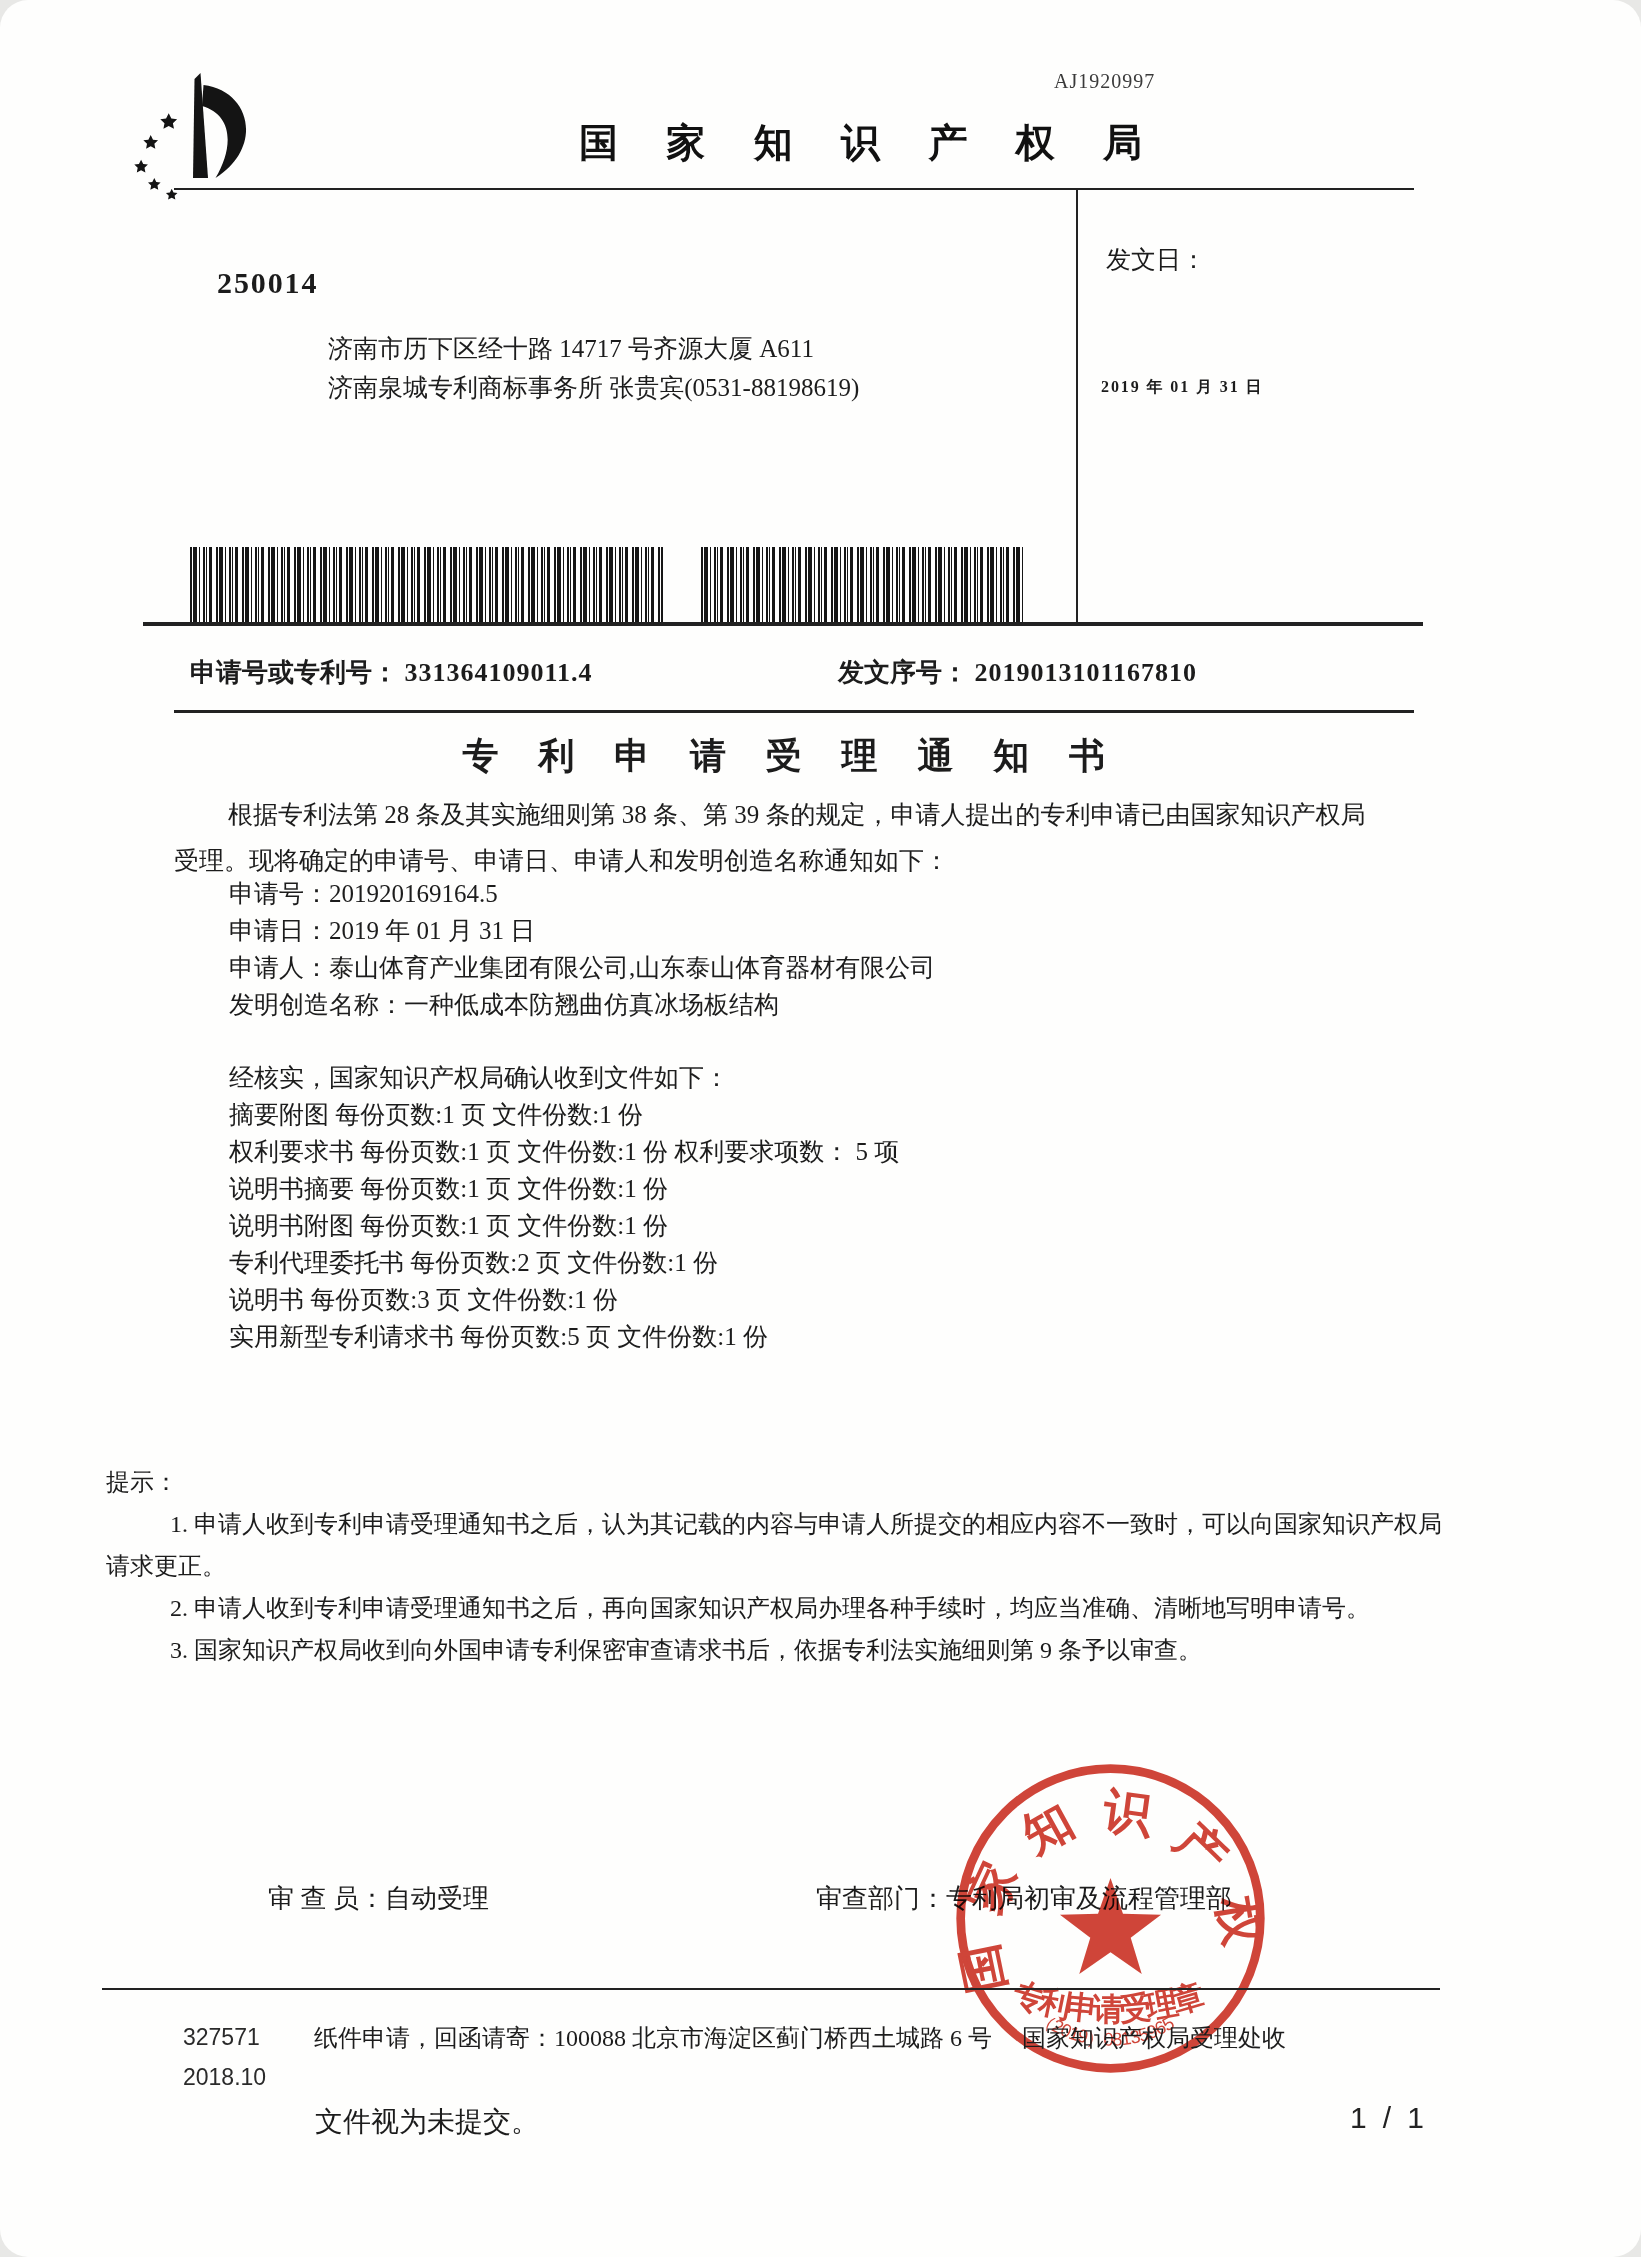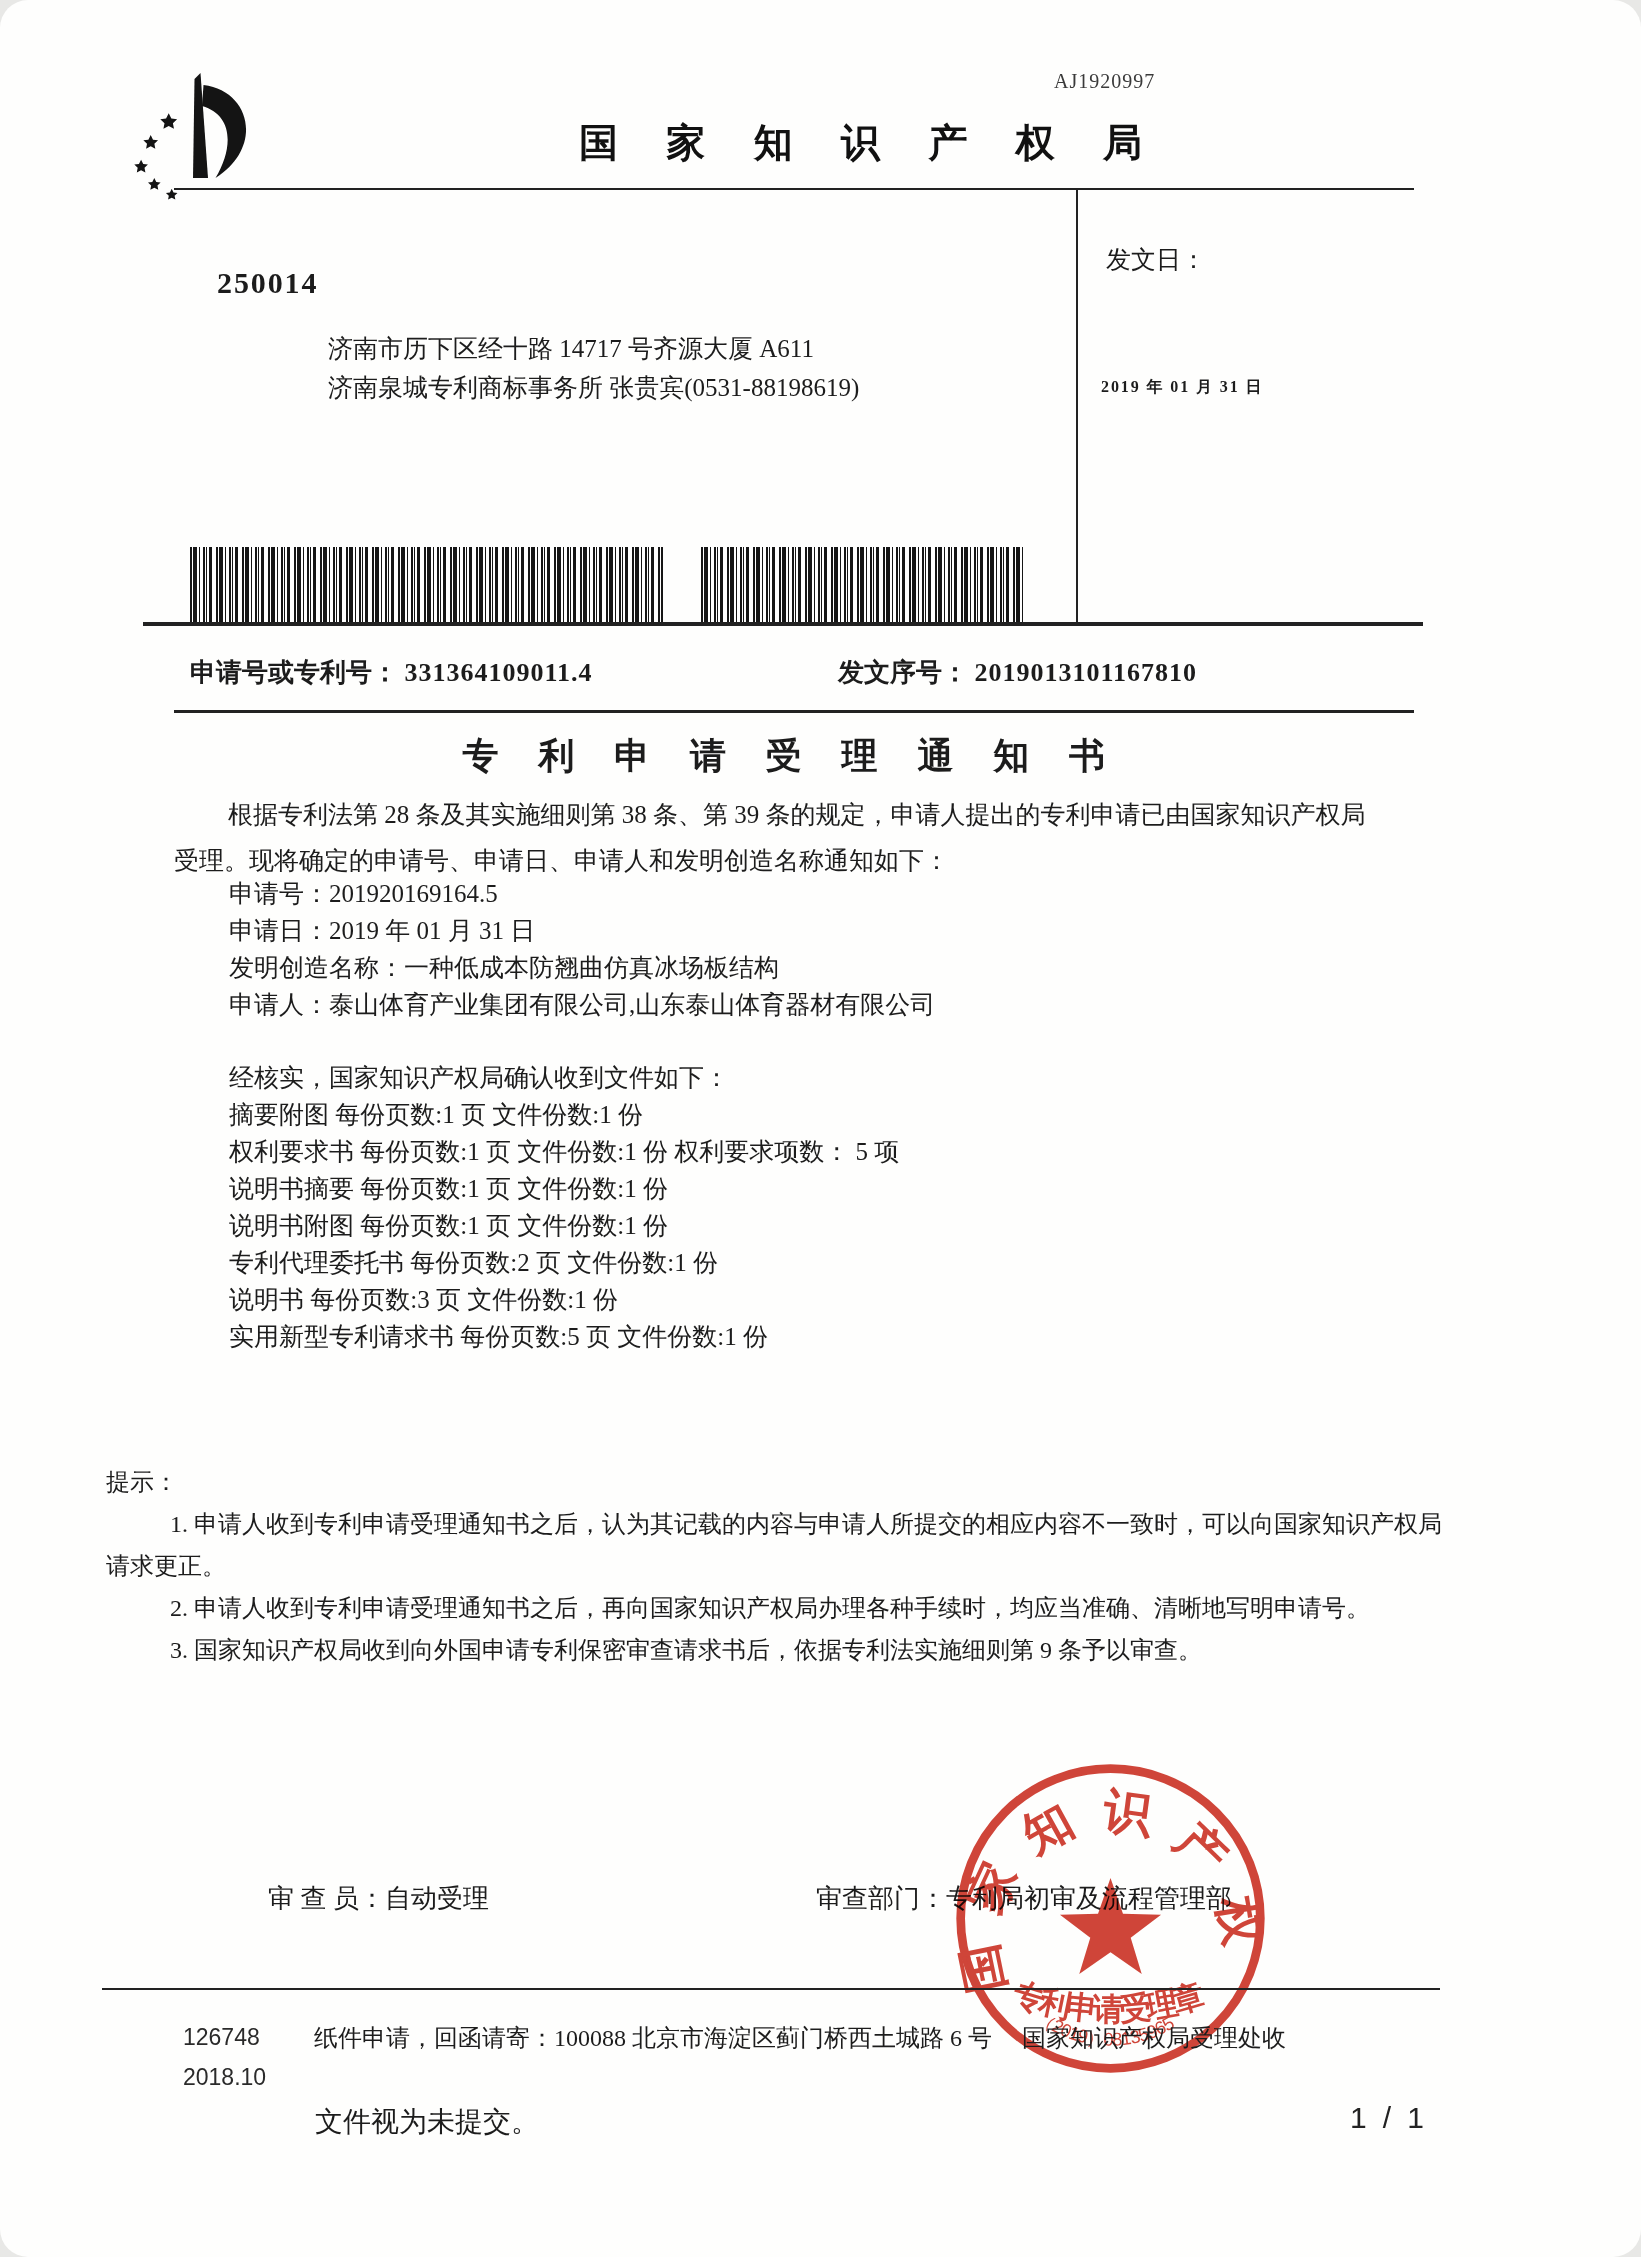--- a/index.html
+++ b/index.html
@@ -115,22 +115,22 @@
   <div class="hline" style="left:174px;top:710px;width:1240px;height:2.9px;"></div>
 
   <div class="abs notice-title">专 利 申 请 受 理 通 知 书</div>
 
   <div class="abs para1">根据专利法第 28 条及其实施细则第 38 条、第 39 条的规定，申请人提出的专利申请已由国家知识产权局</div>
   <div class="abs para2">受理。现将确定的申请号、申请日、申请人和发明创造名称通知如下：</div>
 
   <div class="abs fields">
     <div>申请号：201920169164.5</div>
     <div>申请日：2019 年 01 月 31 日</div>
+    <div>申请人：泰山体育产业集团有限公司,山东泰山体育器材有限公司</div>
     <div>发明创造名称：一种低成本防翘曲仿真冰场板结构</div>
-    <div>申请人：泰山体育产业集团有限公司,山东泰山体育器材有限公司</div>
   </div>
 
   <div class="abs doclist">
     <div>经核实，国家知识产权局确认收到文件如下：</div>
     <div>摘要附图 每份页数:1 页  文件份数:1 份</div>
     <div>权利要求书 每份页数:1 页  文件份数:1 份  权利要求项数：  5 项</div>
     <div>说明书摘要 每份页数:1 页  文件份数:1 份</div>
     <div>说明书附图 每份页数:1 页  文件份数:1 份</div>
     <div>专利代理委托书 每份页数:2 页  文件份数:1 份</div>
     <div>说明书 每份页数:3 页  文件份数:1 份</div>
@@ -165,20 +165,20 @@
     </text>
     <text font-size="33" font-weight="bold" fill="#cd372a" font-family="Liberation Serif, DejaVu Serif, serif">
       <textPath href="#bannerPath" startOffset="0" textLength="206" lengthAdjust="spacing">专利申请受理章</textPath>
     </text>
     <text font-size="19" fill="#cd372a" font-family="Liberation Sans, DejaVu Sans, sans-serif">
       <textPath href="#serialPath" startOffset="0" textLength="154" lengthAdjust="spacing">（2019）08135965</textPath>
     </text>
   </svg>
 
   <div class="hline footer-line"></div>
-  <div class="abs footer-code1">126748</div>
+  <div class="abs footer-code1">327571</div>
   <div class="abs footer-code2">2018.10</div>
   <div class="abs footer-l1">纸件申请，回函请寄：100088  北京市海淀区蓟门桥西土城路 6 号　 国家知识产权局受理处收</div>
   <div class="abs footer-l3">文件视为未提交。</div>
   <div class="abs page-num">1 / 1</div>
 
 </div>
 
 
 </body></html>

